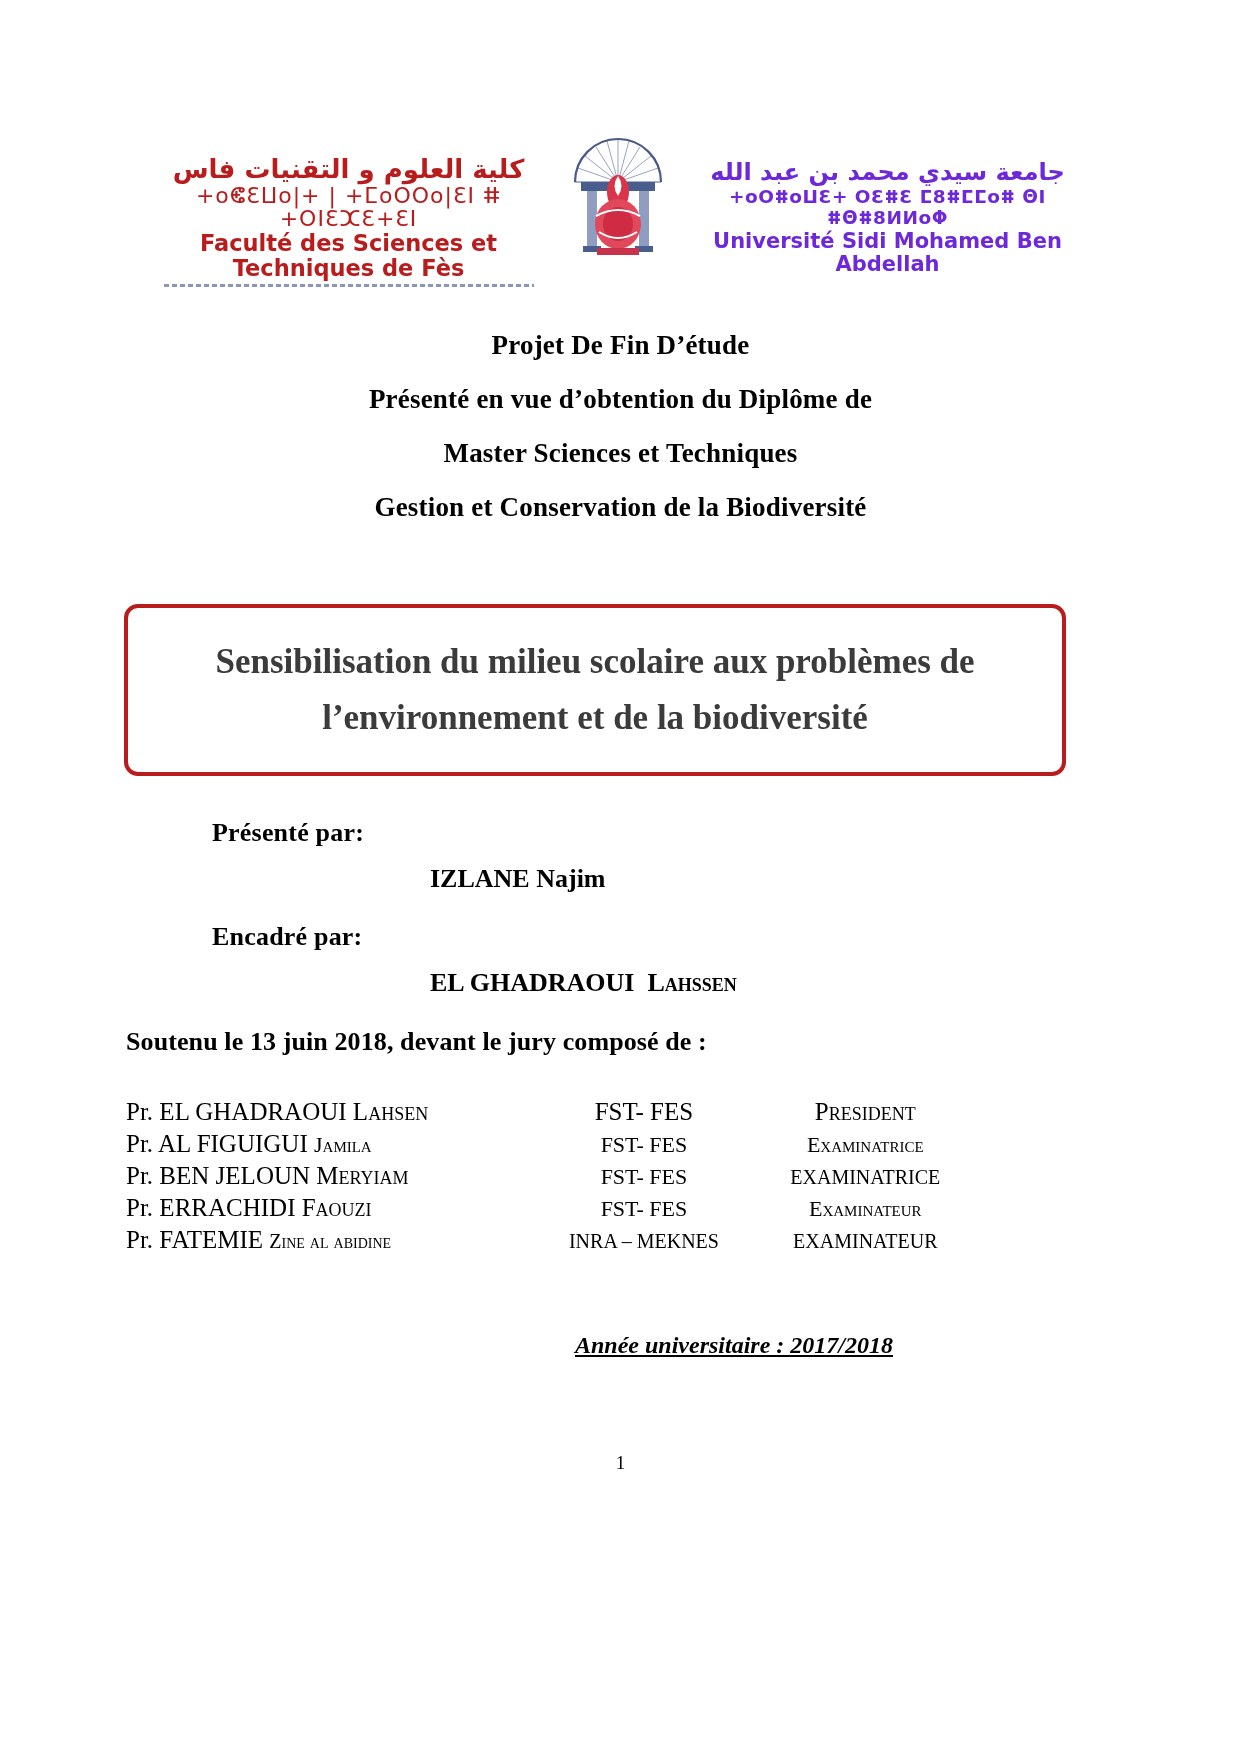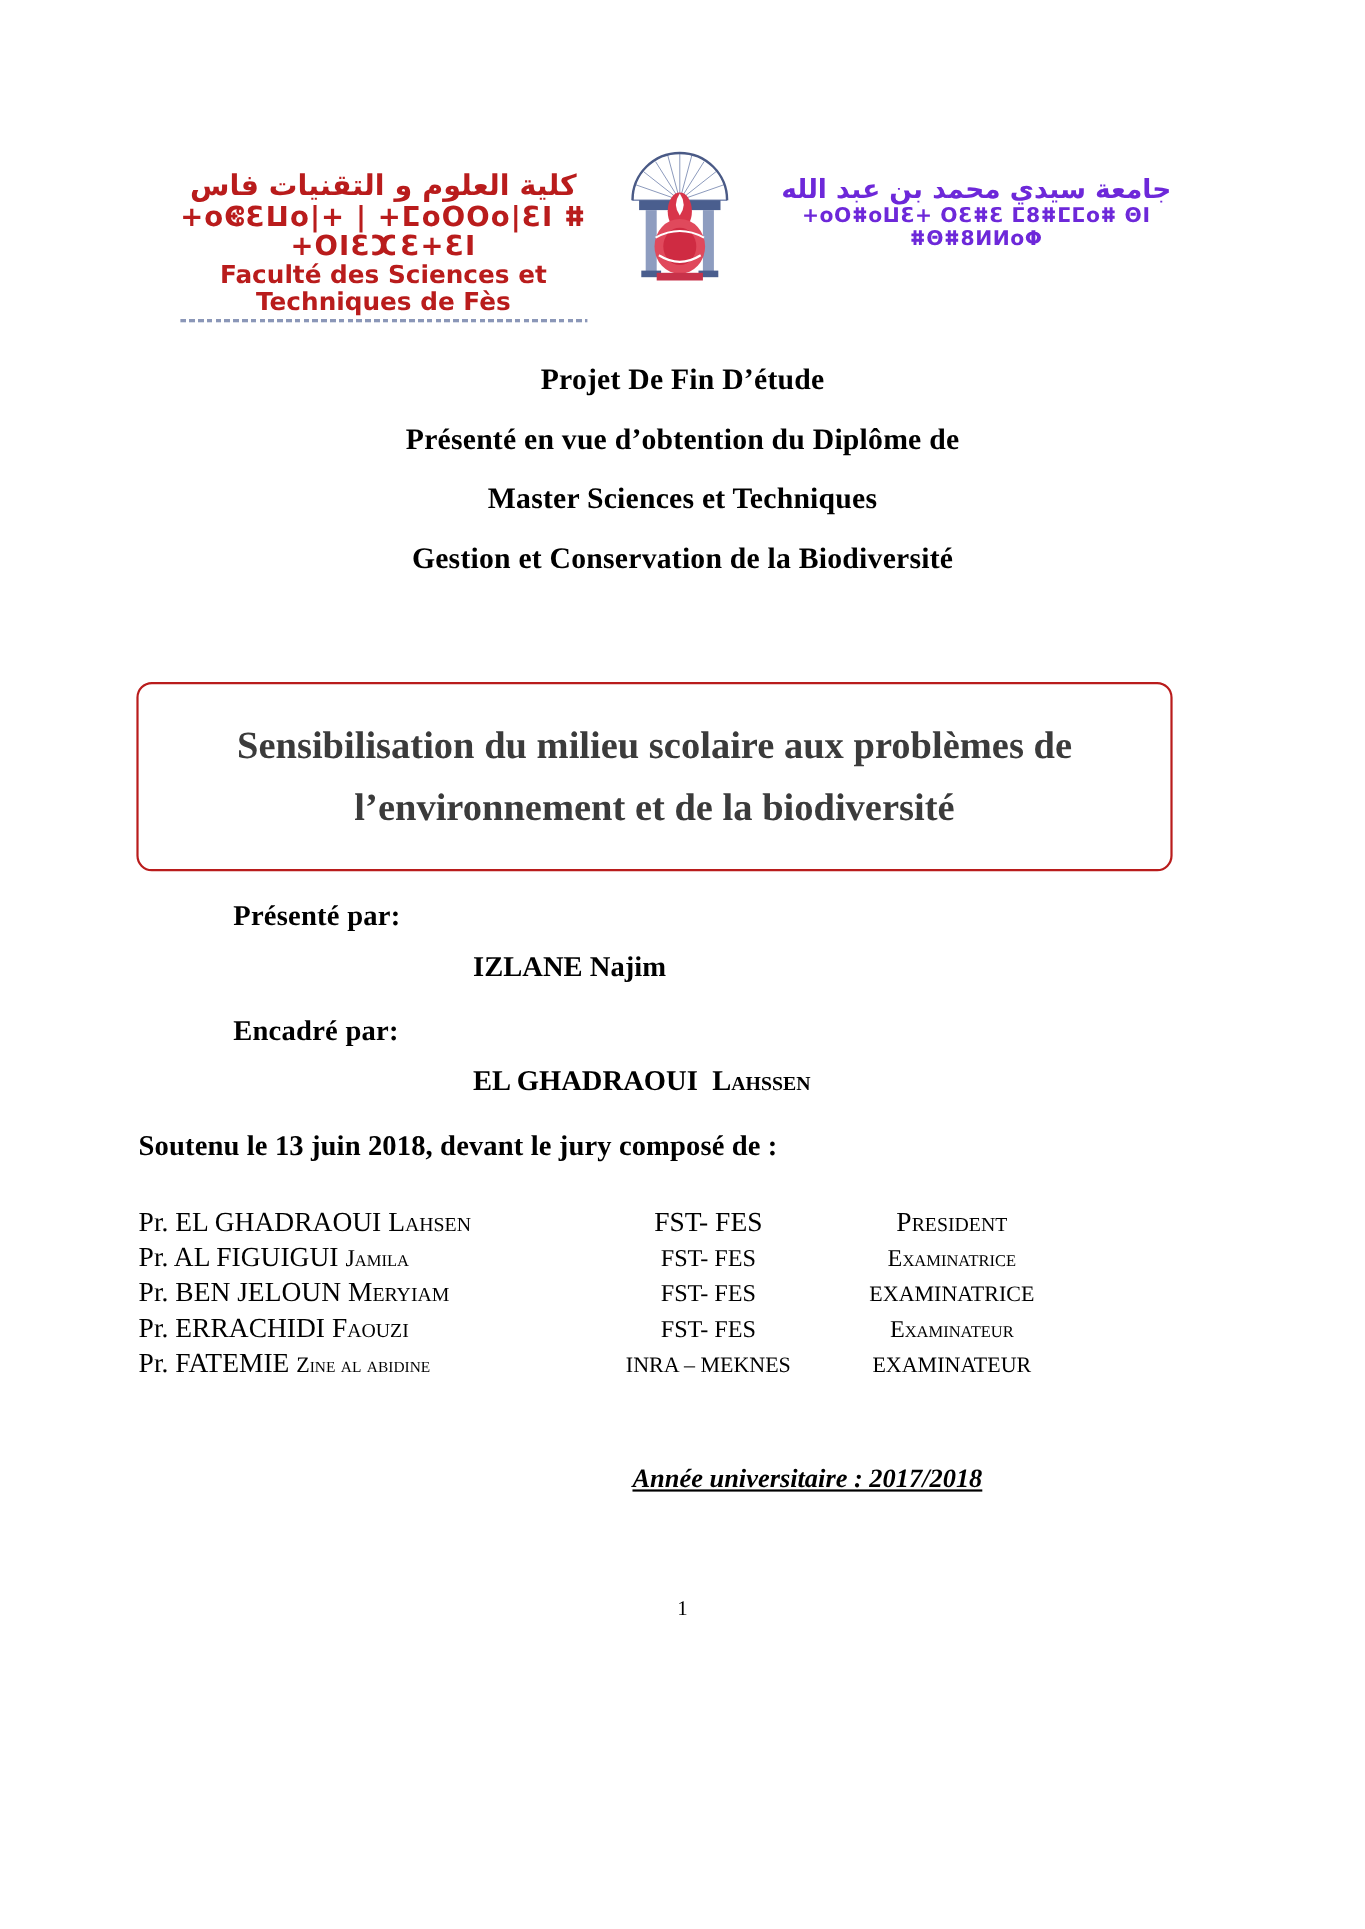--- a/index.html
+++ b/index.html
@@ -43,22 +43,22 @@
     color: #b91c1c;
   }
   .logo-left .ar {
     font-size: 26px;
     font-weight: bold;
     letter-spacing: 0px;
     line-height: 1.05;
     direction: rtl;
   }
   .logo-left .tif {
-    font-size: 25px;
-    font-weight: bold;
+    font-size: 22px;
+    font-weight: normal;
     letter-spacing: 1px;
     line-height: 1.05;
     margin-top: 1px;
   }
   .logo-left .fr {
     font-size: 22.5px;
     font-weight: bold;
     line-height: 1.1;
     margin-top: 1px;
   }
@@ -115,26 +115,26 @@
   .intro .line {
     font-weight: bold;
     font-size: 27px;
     line-height: 54px;
     letter-spacing: 0.2px;
   }
 
   
   .title-box {
     position: absolute;
-    top: 620px;
+    top: 604px;
     left: 124px;
     width: 942px;
     height: 172px;
     box-sizing: border-box;
-    border: 2px solid #b91c1c;
+    border: 4px solid #b91c1c;
     border-radius: 14px;
     display: flex;
     align-items: center;
     justify-content: center;
   }
   .title-box .title-text {
     font-weight: bold;
     font-size: 35px;
     line-height: 56px;
     color: #3b3b3b;
@@ -283,20 +283,21 @@
         <ellipse cx="55" cy="104" rx="15" ry="17" fill="#cf2b42"></ellipse>
         <path d="M33 96 q22 -12 44 0" fill="none" stroke="#ffffff" stroke-width="2"></path>
         <path d="M36 112 q19 12 38 0" fill="none" stroke="#ffffff" stroke-width="2"></path>
         <rect x="34" y="128" width="42" height="7" fill="#c8324a"></rect>
       </svg>
     </div>
 
     <div class="logo-right">
       <div class="ar">جامعة سيدي محمد بن عبد الله</div>
       <div class="tif">+oOⵌoⵡƐ+ OƐⵌƐ ⵎ8ⵌⵎⵎoⵌ ΘI ⵌΘⵌ8ИИoΦ</div>
+      <div class="fr">Université Sidi Mohamed Ben Abdellah</div>
     </div>
 
   </div>
 
   <div class="intro">
     <div class="line">Projet De Fin D’étude</div>
     <div class="line">Présenté en vue d’obtention du Diplôme de</div>
     <div class="line">Master Sciences et Techniques</div>
     <div class="line">Gestion et Conservation de la Biodiversité</div>
   </div>

